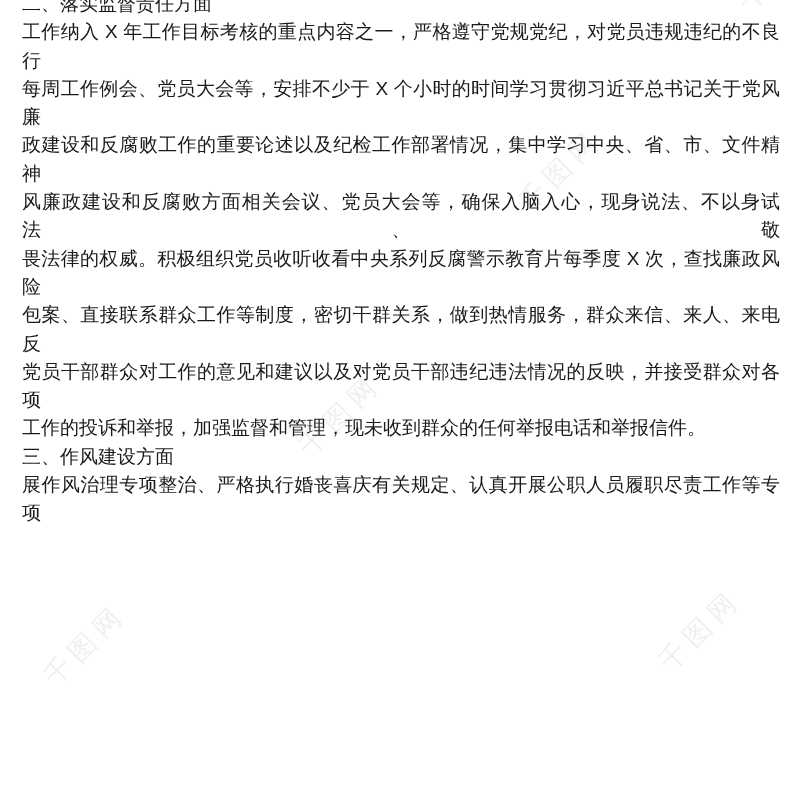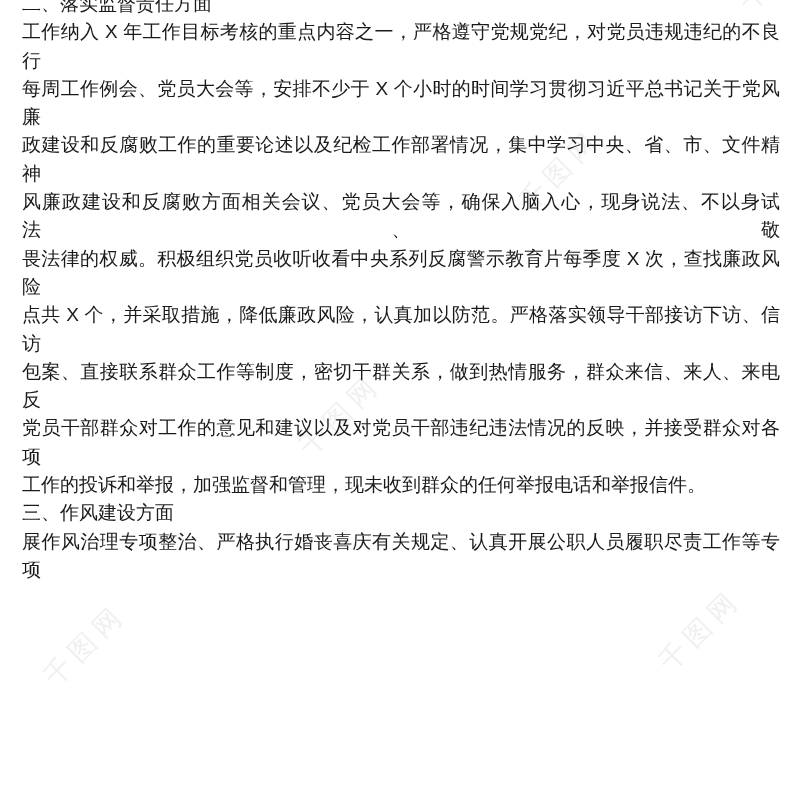--- a/index.html
+++ b/index.html
@@ -61,20 +61,19 @@
       <div class="wm" style="left: 700px; top: 630px; color: rgb(228, 228, 234);">千图网</div>
       <div class="wm" style="left: 780px; top: -30px; color: rgb(228, 228, 234);">千图网</div>
     </div>
   <div class="text-layer" style="color: rgb(26, 26, 26);">
       <div class="line">二、落实监督责任方面</div>
       <div class="line j">工作纳入 X 年工作目标考核的重点内容之一，严格遵守党规党纪，对党员违规违纪的不良行</div>
       <div class="line j">每周工作例会、党员大会等，安排不少于 X 个小时的时间学习贯彻习近平总书记关于党风廉</div>
       <div class="line j">政建设和反腐败工作的重要论述以及纪检工作部署情况，集中学习中央、省、市、文件精神</div>
       <div class="line j">风廉政建设和反腐败方面相关会议、党员大会等，确保入脑入心，现身说法、不以身试法、敬</div>
       <div class="line j">畏法律的权威。积极组织党员收听收看中央系列反腐警示教育片每季度 X 次，查找廉政风险</div>
-      <div class="line j">点共 X 个，并采取措施，降低廉政风险，认真加以防范。严格落实领导干部接访下访、信访</div>
       <div class="line j">包案、直接联系群众工作等制度，密切干群关系，做到热情服务，群众来信、来人、来电反</div>
       <div class="line j">党员干部群众对工作的意见和建议以及对党员干部违纪违法情况的反映，并接受群众对各项</div>
       <div class="line">工作的投诉和举报，加强监督和管理，现未收到群众的任何举报电话和举报信件。</div>
       <div class="line">三、作风建设方面</div>
       <div class="line j">展作风治理专项整治、严格执行婚丧喜庆有关规定、认真开展公职人员履职尽责工作等专项</div>
     </div>
 </div>
 
 </body></html>

